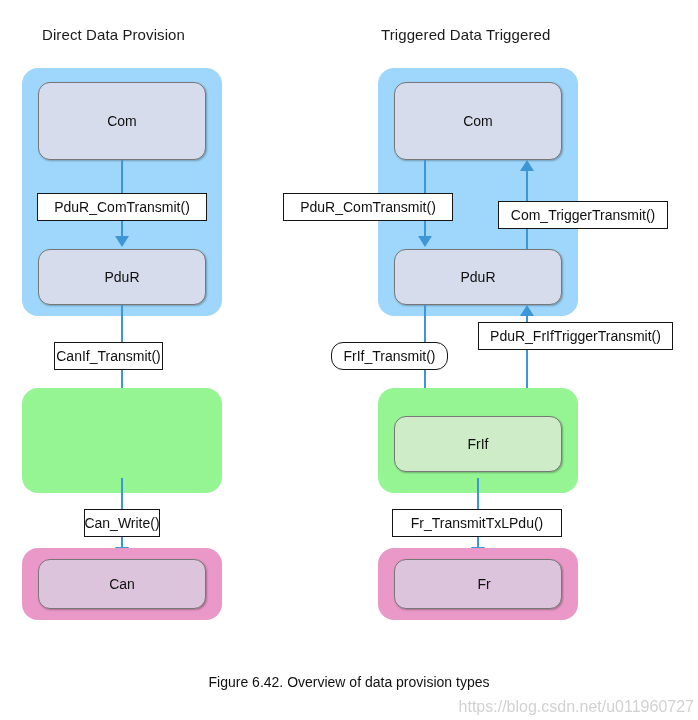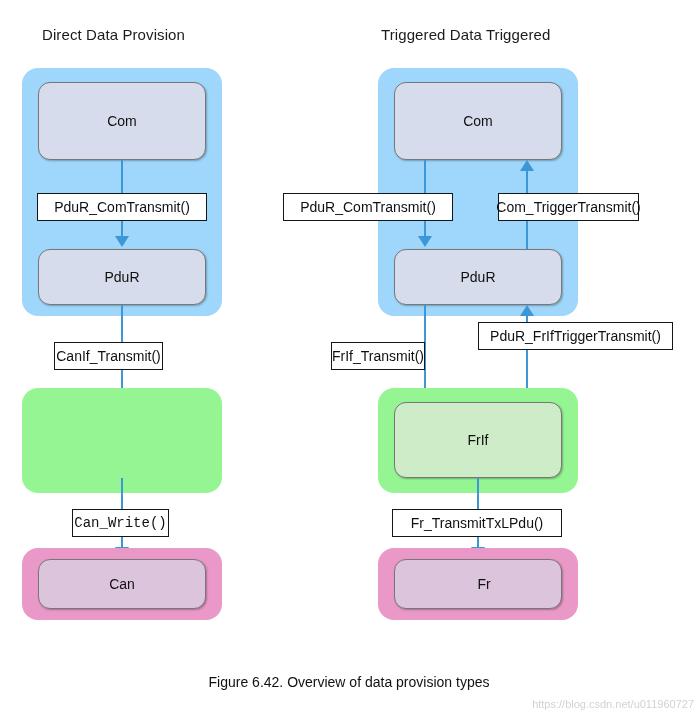--- a/index.html
+++ b/index.html
@@ -96,21 +96,21 @@
     top: 674px;
     width: 698px;
     text-align: center;
     font-size: 14px;
     color: #111111;
   }
   #watermark {
     position: absolute;
     right: 4px;
     top: 698px;
-    font-size: 11px;
+    font-size: 16px;
     color: #d2d2d2;
     white-space: nowrap;
   }
 </style>
 </head>
 <body>
 
 <div id="figure">
 
   <div class="col-heading" style="left:42px; top:26px;">Direct Data Provision</div>
@@ -130,57 +130,57 @@
   </div>
 
   <div class="conn" style="left:121px; top:305px; height:92px;"></div>
   <div class="arrowhead down" style="left:115px; top:390px;"></div>
   <div class="call-label" style="left:54px; top:342px; width:109px;">CanIf_Transmit()</div>
 
   <div class="layer green" style="left:22px; top:388px; width:200px; height:105px;"></div>
 
   <div class="conn" style="left:121px; top:478px; height:79px;"></div>
   <div class="arrowhead down" style="left:115px; top:547px;"></div>
-  <div class="call-label" style="left:72px; top:509px; width:97px;font-family:Liberation Mono, monospace;">Can_Write()</div>
+  <div class="call-label" style="left:84px; top:509px; width:76px;">Can_Write()</div>
 
   <div class="layer pink" style="left:22px; top:548px; width:200px; height:72px;"></div>
   <div class="module pink" style="left:38px; top:559px; width:168px; height:50px;">
     <span>Can</span>
   </div>
 
   <div class="col-heading" style="left:381px; top:26px;">Triggered Data Triggered</div>
 
   <div class="layer blue" style="left:378px; top:68px; width:200px; height:248px;"></div>
 
   <div class="module blue" style="left:394px; top:82px; width:168px; height:78px;">
     <span>Com</span>
   </div>
 
   <div class="conn" style="left:424px; top:160px; height:79px;"></div>
   <div class="arrowhead down" style="left:418px; top:236px;"></div>
   <div class="call-label" style="left:283px; top:193px; width:170px;">PduR_ComTransmit()</div>
 
   <div class="conn" style="left:526px; top:171px; height:78px;"></div>
   <div class="arrowhead up" style="left:520px; top:160px;"></div>
-  <div class="call-label" style="left:498px; top:193px; width:141px;">Com_TriggerTransmit()</div>
+  <div class="call-label" style="left:498px; top:201px; width:170px;">Com_TriggerTransmit()</div>
 
   <div class="module blue" style="left:394px; top:249px; width:168px; height:56px;">
     <span>PduR</span>
   </div>
 
   <div class="conn" style="left:424px; top:305px; height:92px;"></div>
   <div class="arrowhead down" style="left:418px; top:390px;"></div>
-  <div class="call-label" style="left:331px; top:342px; width:94px;">FrIf_Transmit()</div>
+  <div class="call-label" style="left:331px; top:342px; width:117px;border-radius:12px;">FrIf_Transmit()</div>
 
   <div class="conn" style="left:526px; top:316px; height:86px;"></div>
   <div class="arrowhead up" style="left:520px; top:305px;"></div>
   <div class="call-label" style="left:478px; top:322px; width:195px;">PduR_FrIfTriggerTransmit()</div>
 
   <div class="layer green" style="left:378px; top:388px; width:200px; height:105px;"></div>
-  <div class="module green" style="left:394px; top:402px; width:168px; height:76px;">
+  <div class="module green" style="left:394px; top:416px; width:168px; height:56px;">
     <span>FrIf</span>
   </div>
 
   <div class="conn" style="left:477px; top:478px; height:79px;"></div>
   <div class="arrowhead down" style="left:471px; top:547px;"></div>
   <div class="call-label" style="left:392px; top:509px; width:170px;">Fr_TransmitTxLPdu()</div>
 
   <div class="layer pink" style="left:378px; top:548px; width:200px; height:72px;"></div>
   <div class="module pink" style="left:394px; top:559px; width:168px; height:50px;padding-left:12px;">
     <span>Fr</span>

